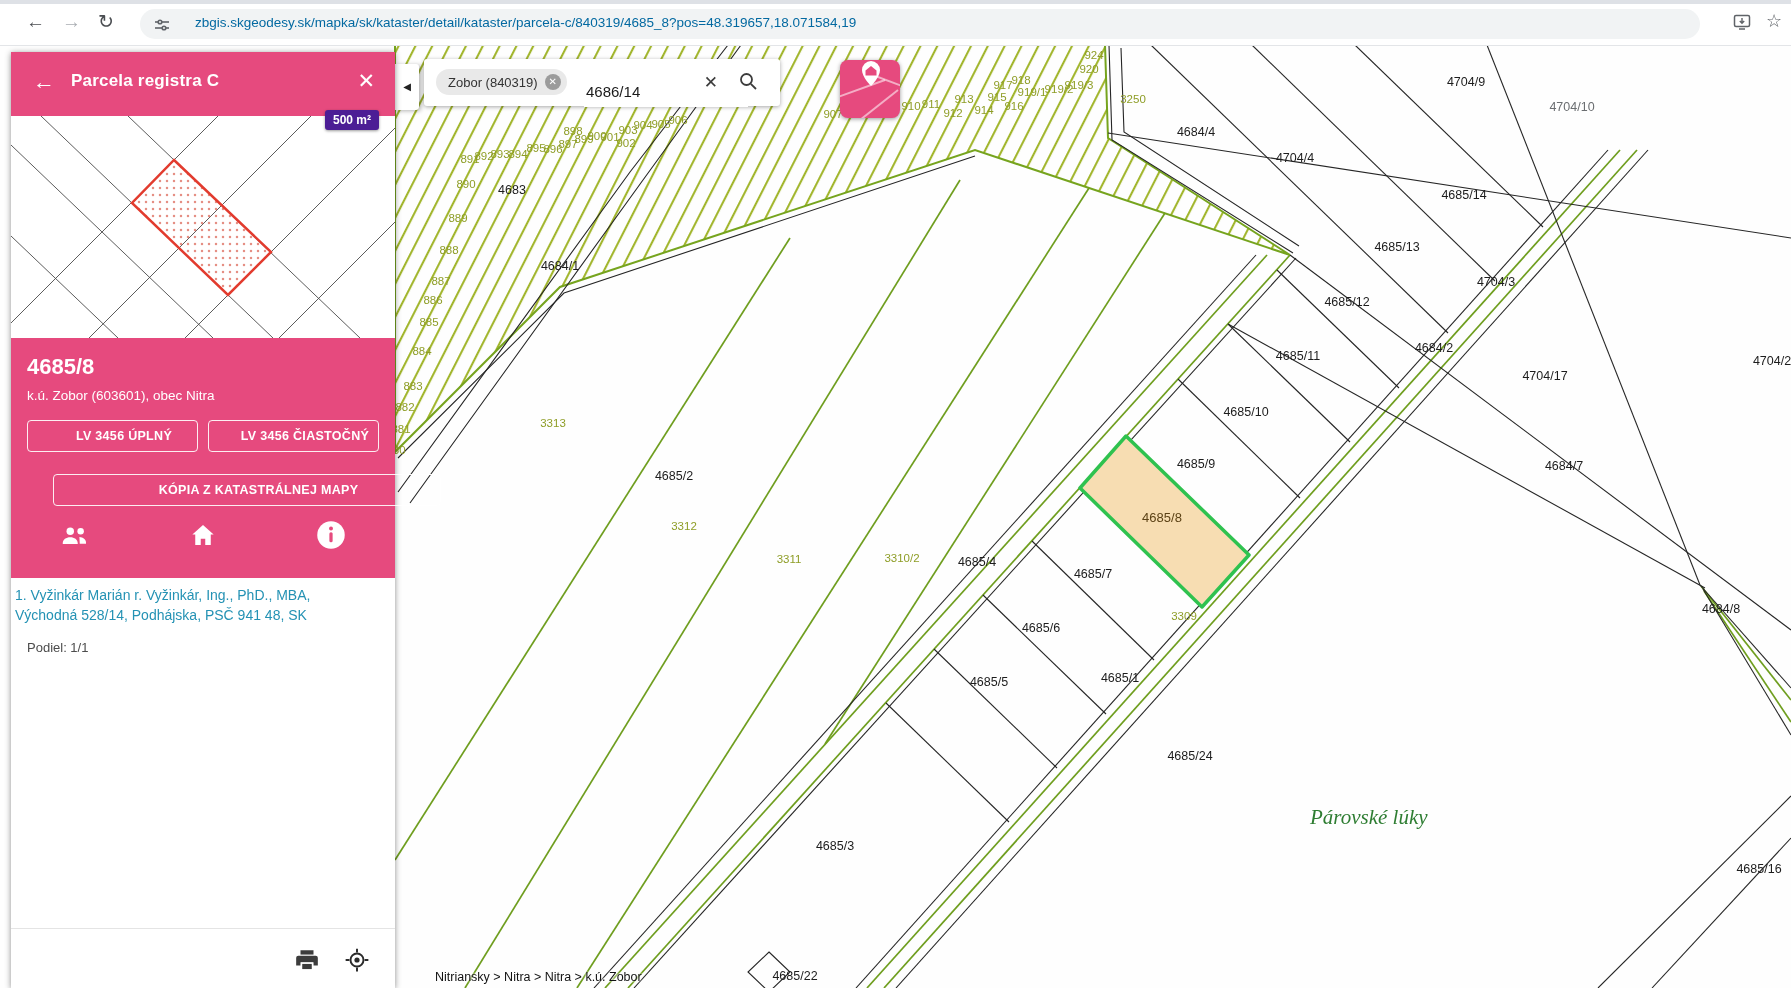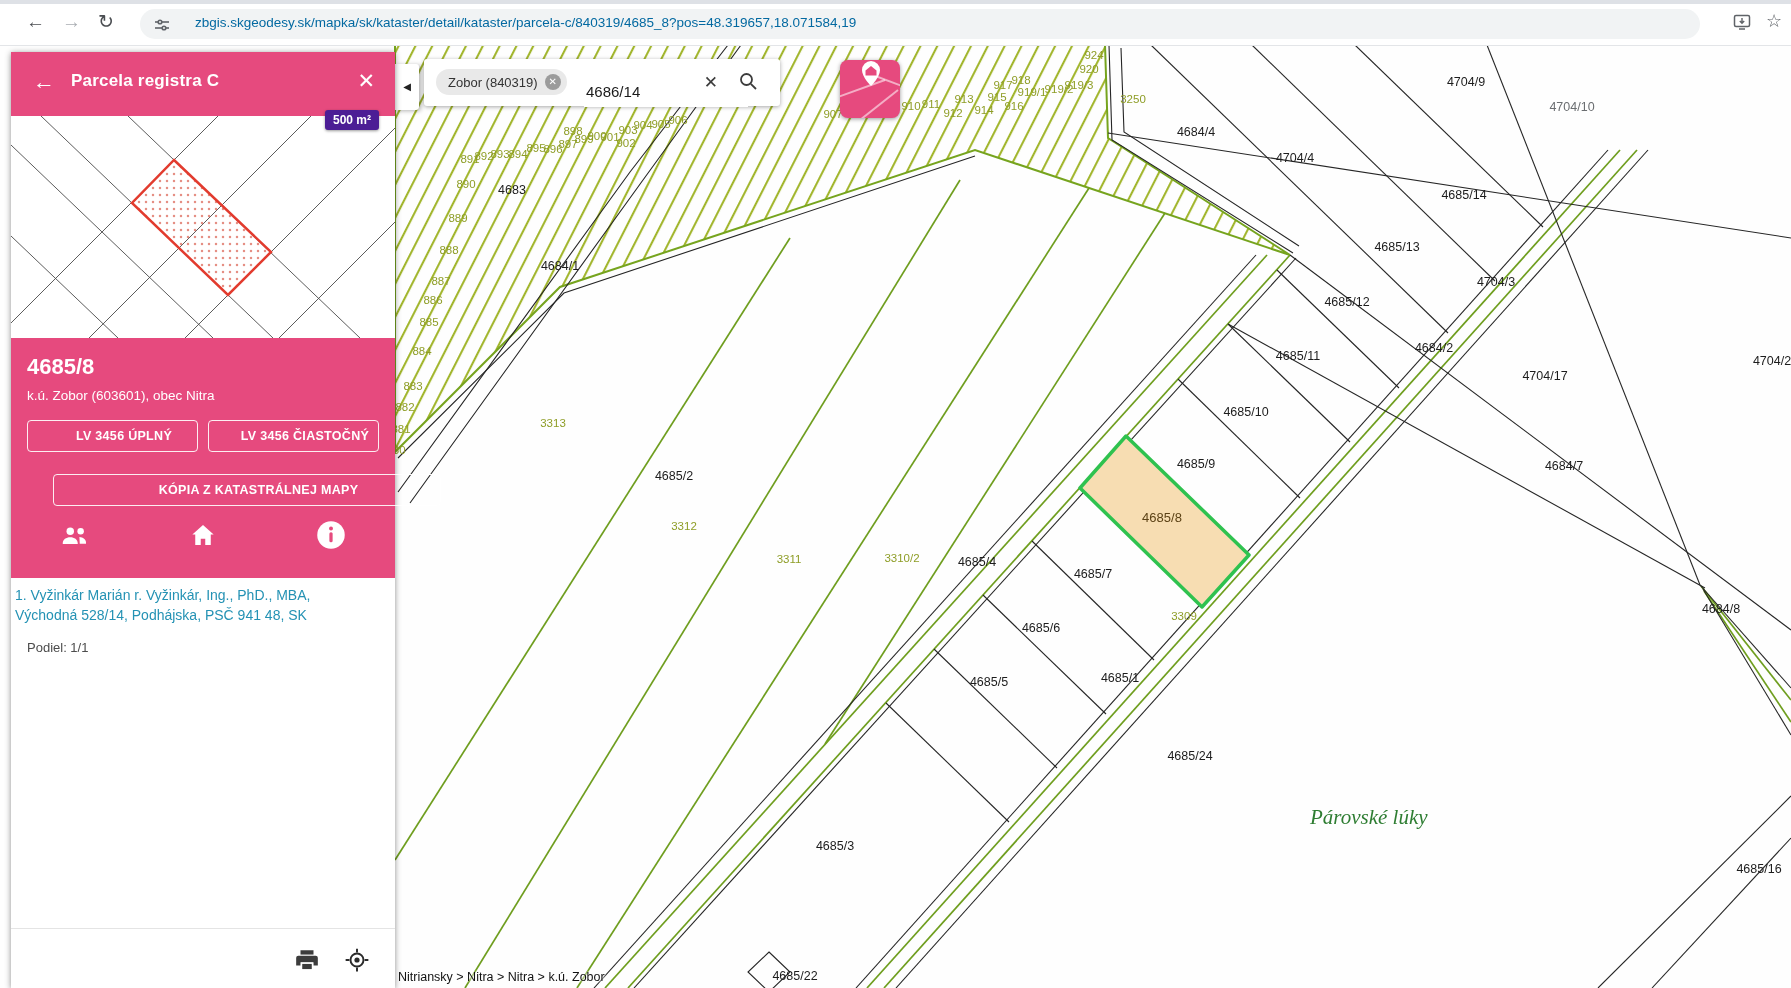--- a/index.html
+++ b/index.html
@@ -17,21 +17,21 @@
   #star-ico{position:absolute;left:1766px;top:10px;font-size:18px;color:#5f6368;}
 
   
   #map-wrap{position:absolute;left:0;top:45px;width:1791px;height:943px;z-index:1;background:#fff;}
   #map{display:block;}
   .ml-g{fill:#8e9d26;font-size:11.5px;text-anchor:middle;font-family:"Liberation Sans",sans-serif;}
   .ml-k{fill:#1d1d1d;font-size:12.5px;text-anchor:middle;font-family:"Liberation Sans",sans-serif;}
   .ml-d{fill:#6b6e71;font-size:12.5px;text-anchor:middle;font-family:"Liberation Sans",sans-serif;}
   .ml-s{fill:#5c4216;font-size:13px;text-anchor:middle;font-family:"Liberation Sans",sans-serif;}
   #place-label{position:absolute;left:1310px;top:805px;font-family:"Liberation Serif",serif;font-style:italic;font-size:21px;color:#2e7d32;z-index:2;}
-  #breadcrumb{position:absolute;left:398px;top:1015px;transform:translateY(-45px);font-size:12.5px;color:#121212;z-index:3;text-shadow:0 0 3px #fff,0 0 3px #fff;}
+  #breadcrumb{position:absolute;left:398px;top:1015px;transform:translateY(-45px);font-size:12.5px;color:#121212;z-index:3;text-shadow:0 0 3px #fff,0 0 3px #fff;padding-left:37px;}
 
   
   #sidebar{position:absolute;left:11px;top:52px;width:384px;height:936px;background:#fff;z-index:20;box-shadow:0 1px 6px rgba(0,0,0,.45);}
   #sb-header{position:absolute;left:0;top:0;width:100%;height:64px;background:#e64a7e;color:#fff;}
   #sb-header .back{position:absolute;left:22px;top:17px;font-size:22px;cursor:pointer;}
   #sb-header .title{position:absolute;left:60px;top:19px;font-size:17px;font-weight:bold;letter-spacing:.2px;}
   #sb-header .close{position:absolute;right:20px;top:17px;font-size:21px;cursor:pointer;}
   #sb-thumb{position:absolute;left:0;top:64px;width:384px;height:222px;background:#fff;overflow:hidden;}
   #area-badge{position:absolute;right:16px;top:58px;background:#4c1d95;color:#fff;font-size:12px;font-weight:bold;padding:3px 8px;border-radius:3px;box-shadow:0 1px 3px rgba(0,0,0,.4);z-index:21;}
   #sb-info{position:absolute;left:0;top:286px;width:384px;height:240px;background:#e64a7e;color:#fff;}

